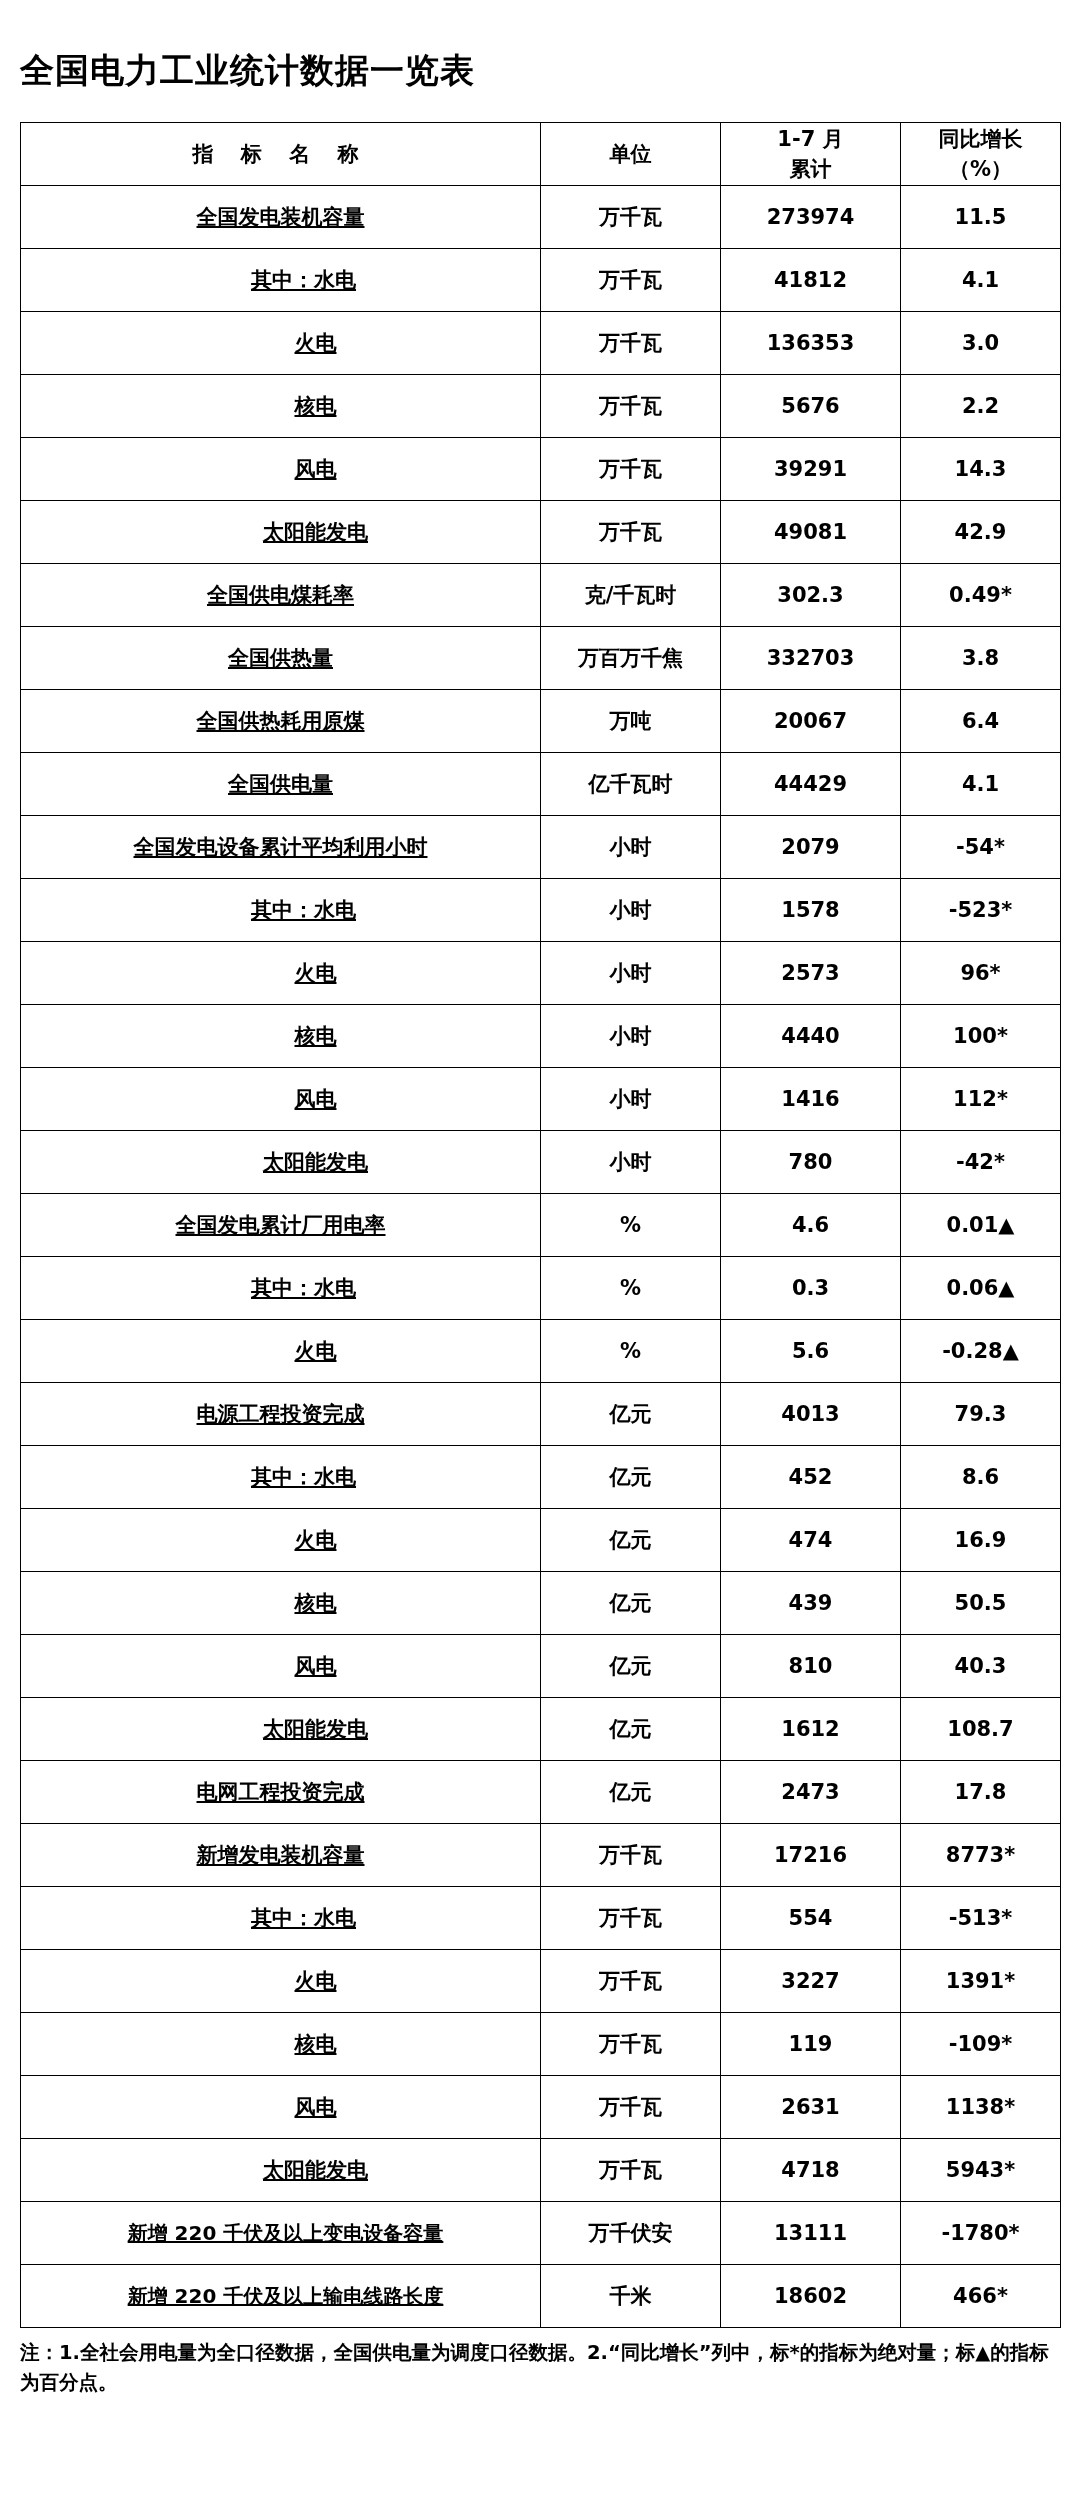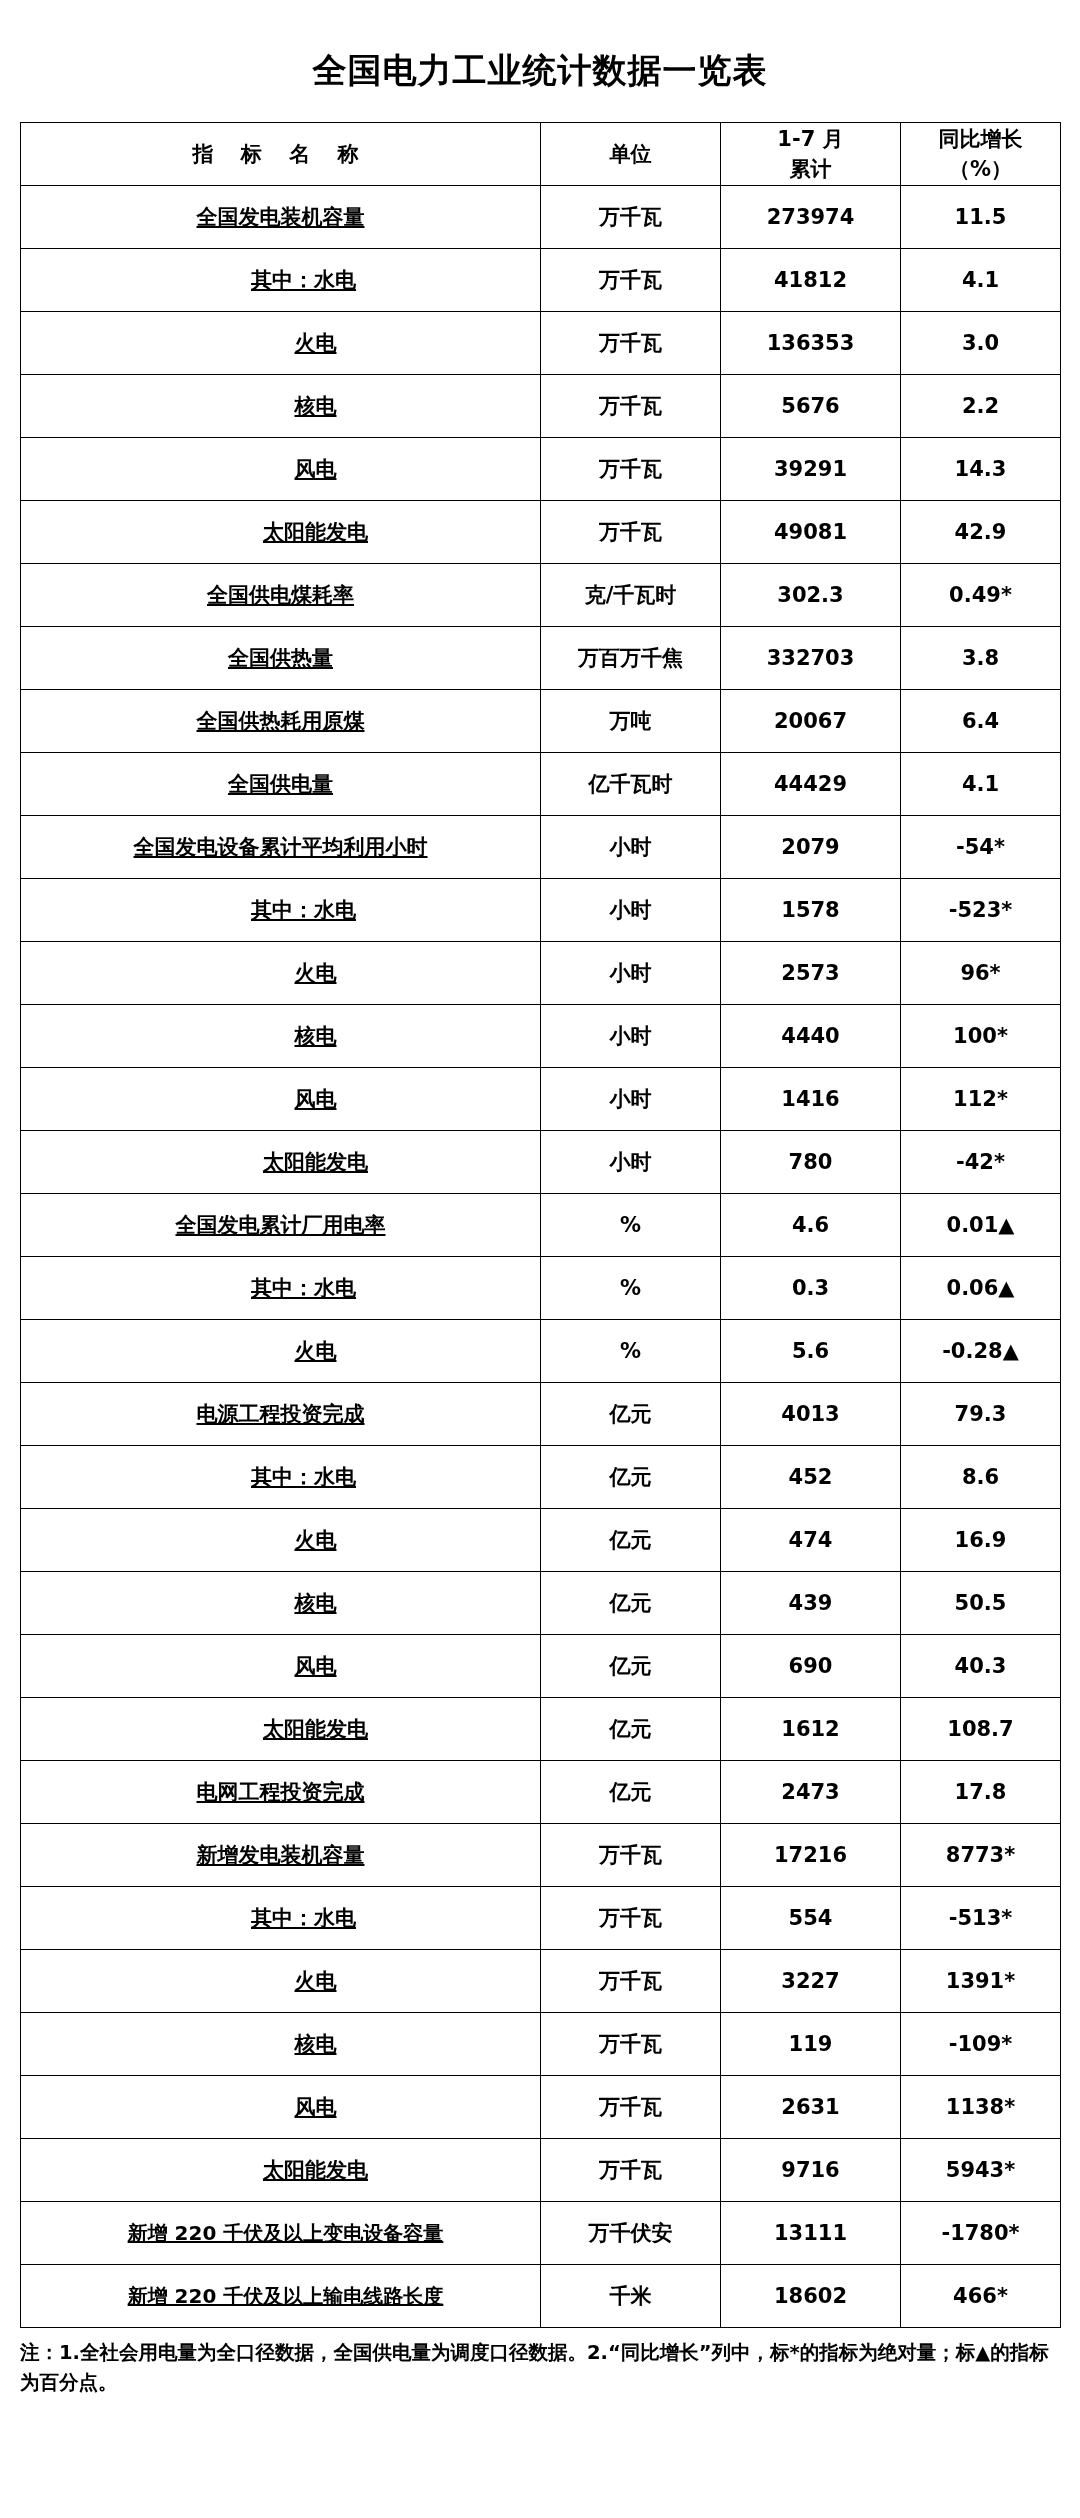--- a/index.html
+++ b/index.html
@@ -11,21 +11,21 @@
     width: 1080px;
     font-family: "DejaVu Sans", "Liberation Sans", sans-serif;
     color: #000000;
   }
   .page {
     width: 1080px;
     box-sizing: border-box;
     padding: 30px 20px 20px 20px;
   }
   .doc-title {
-    text-align: center;
+    text-align: left;
     font-size: 34px;
     font-weight: bold;
     letter-spacing: 1px;
     margin: 18px 0 28px 0;
     font-family: Liberation Mono, monospace;
   }
   table.stat-table {
     border-collapse: collapse;
     width: 1040px;
     margin: 0 auto;
@@ -253,21 +253,21 @@
         </tr>
         <tr>
           <td class="name-cell indent-2">核电</td>
           <td>亿元</td>
           <td>439</td>
           <td>50.5</td>
         </tr>
         <tr>
           <td class="name-cell indent-2">风电</td>
           <td>亿元</td>
-          <td>690</td>
+          <td>810</td>
           <td>40.3</td>
         </tr>
         <tr>
           <td class="name-cell indent-2">太阳能发电</td>
           <td>亿元</td>
           <td>1612</td>
           <td>108.7</td>
         </tr>
         <tr>
           <td class="name-cell">电网工程投资完成</td>
@@ -301,21 +301,21 @@
         </tr>
         <tr>
           <td class="name-cell indent-2">风电</td>
           <td>万千瓦</td>
           <td>2631</td>
           <td>1138*</td>
         </tr>
         <tr>
           <td class="name-cell indent-2">太阳能发电</td>
           <td>万千瓦</td>
-          <td>9716</td>
+          <td>4718</td>
           <td>5943*</td>
         </tr>
         <tr>
           <td class="name-cell small">新增 220 千伏及以上变电设备容量</td>
           <td>万千伏安</td>
           <td>13111</td>
           <td>-1780*</td>
         </tr>
         <tr>
           <td class="name-cell small">新增 220 千伏及以上输电线路长度</td>

